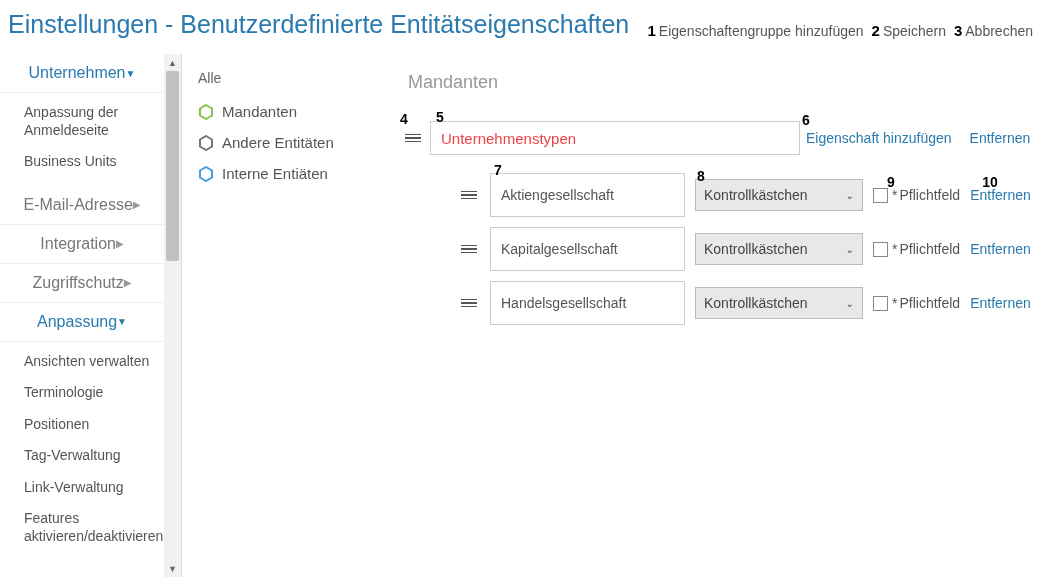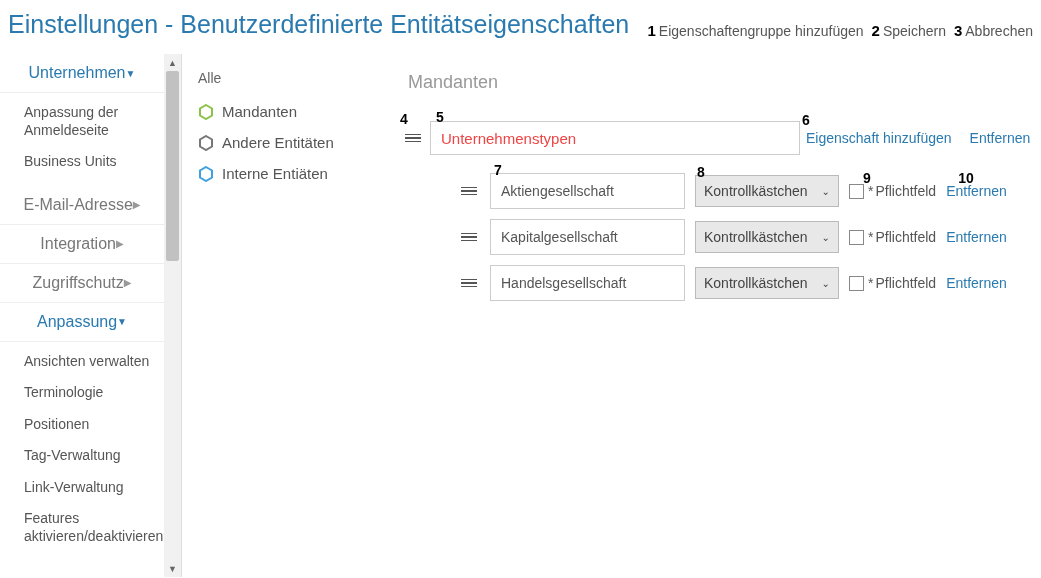--- a/index.html
+++ b/index.html
@@ -138,28 +138,28 @@
 }
 .link.ml { margin-left: 12px; }
 .prop-rows { padding-left: 56px; }
 .prop-row {
   display: flex; align-items: center; gap: 10px;
   margin-bottom: 10px;
   position: relative;
 }
 .prop-input {
   width: 195px;
-  height: 36px;
+  height: 44px;
   border: 1px solid #ccc;
   padding: 0 10px;
   font-size: 14px;
   color: #555;
 }
 .prop-select {
-  width: 144px;
+  width: 168px;
   height: 32px;
   border: 1px solid #bbb;
   background: #e8e8e8;
   display: flex; align-items: center; justify-content: space-between;
   padding: 0 8px;
   font-size: 14px; color: #444;
   cursor: pointer;
 }
 .cb {
   width: 15px; height: 15px;

